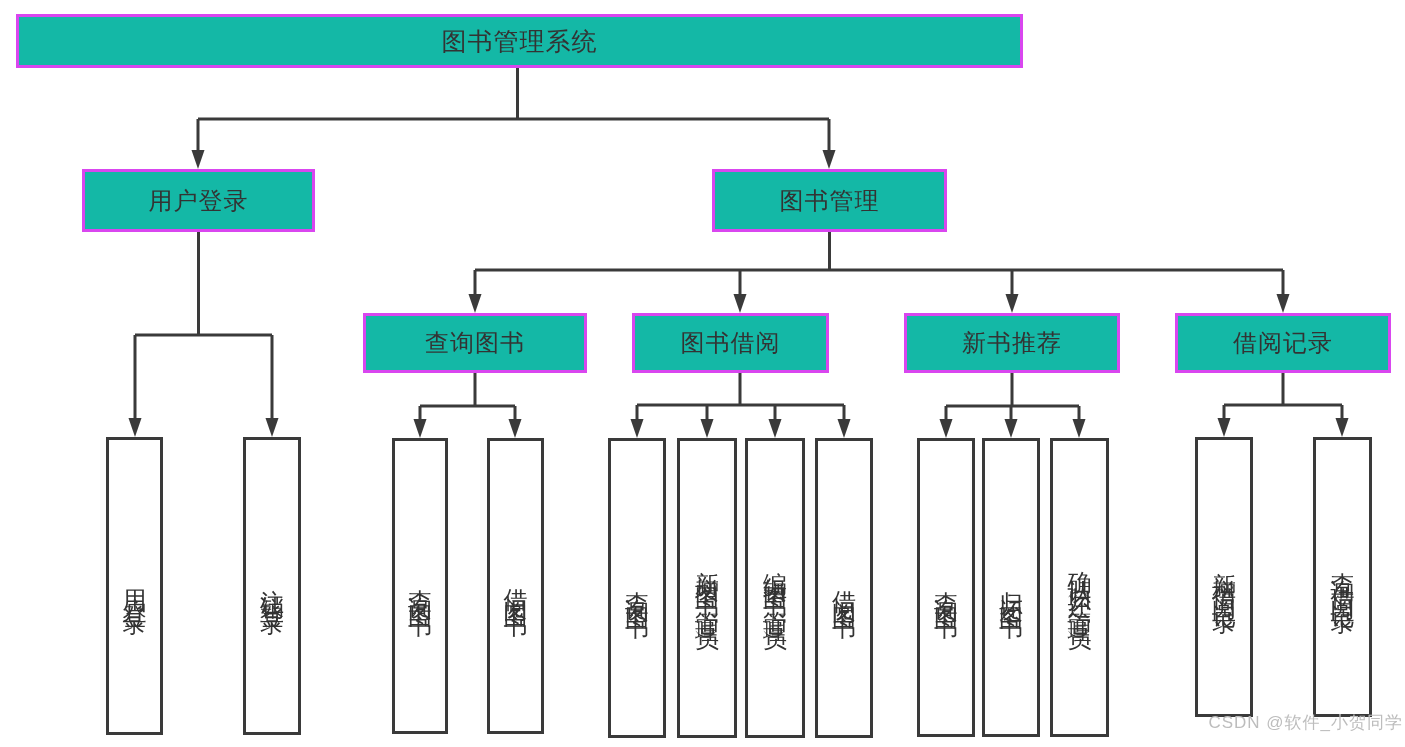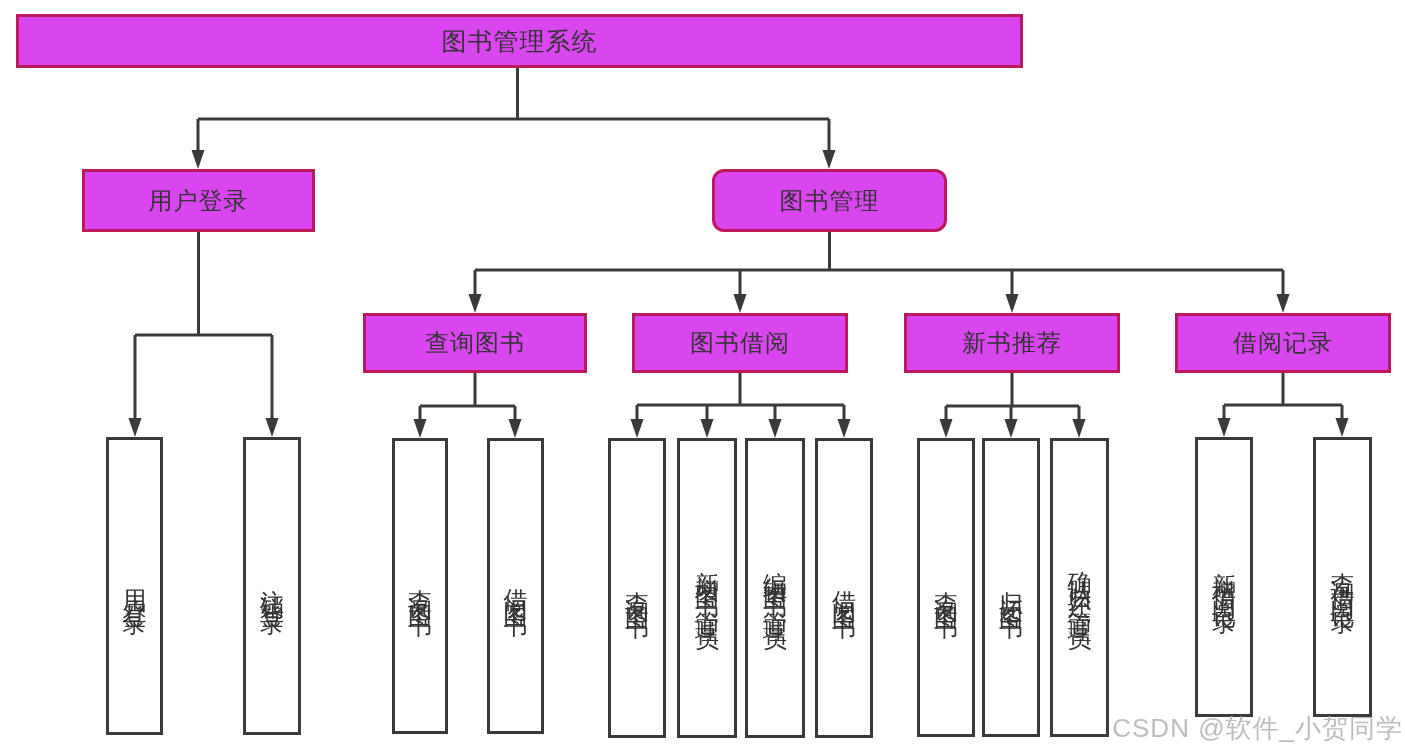--- a/index.html
+++ b/index.html
@@ -2,33 +2,33 @@
 <html><head>
 <meta charset="utf-8">
 <style>
   html,body{margin:0;padding:0;background:#fff;}
   #stage{
     position:relative;width:1405px;height:747px;background:#ffffff;overflow:hidden;
     font-family:"Liberation Sans","DejaVu Sans",sans-serif;color:#333333;
   }
   #wires{position:absolute;left:0;top:0;width:1405px;height:747px;}
   .hbox{
-    position:absolute;border:3px solid #be185d;background:#d946ef;
+    position:absolute;border:3px solid #d946ef;background:#14b8a6;
     display:flex;align-items:center;justify-content:center;
     font-size:24px;letter-spacing:1px;box-sizing:border-box;
   }
   .hbox.root{font-size:25px;}
   .vbox{
     position:absolute;border:3px solid #3a3a3a;background:#ffffff;
     writing-mode:vertical-rl;text-orientation:mixed;
     display:flex;align-items:center;justify-content:center;
     font-size:24px;letter-spacing:8px;box-sizing:border-box;
   }
   .watermark{
-    position:absolute;top:711px;right:2px;font-size:26px;color:#bdbdbd;
+    position:absolute;top:711px;right:2px;font-size:17px;color:#bdbdbd;
     letter-spacing:1px;z-index:5;white-space:nowrap;
   }
 </style>
 </head>
 <body>
 
 <div id="stage">
 
   <svg id="wires" viewBox="0 0 1405 747" xmlns="http://www.w3.org/2000/svg">
     <g stroke="#3a3a3a" stroke-width="3" fill="none">
@@ -66,27 +66,27 @@
       <polygon points="1004.5,419 1017.5,419 1011,438"></polygon>
       <polygon points="1072.5,419 1085.5,419 1079,438"></polygon>
       <polygon points="1217.5,418 1230.5,418 1224,437"></polygon>
       <polygon points="1335.5,418 1348.5,418 1342,437"></polygon>
     </g>
   </svg>
 
   <div class="hbox root" style="left:16px;top:14px;width:1007px;height:54px;">图书管理系统</div>
 
   <div class="hbox" style="left:82px;top:169px;width:233px;height:63px;">用户登录</div>
-  <div class="hbox" style="left:712px;top:169px;width:235px;height:63px;border-radius:12px;">图书管理</div>
+  <div class="hbox" style="left:712px;top:169px;width:235px;height:63px;">图书管理</div>
 
   <div class="vbox" style="left:106px;top:437px;width:57px;height:298px;">用户登录</div>
   <div class="vbox" style="left:243px;top:437px;width:58px;height:298px;">注销登录</div>
 
   <div class="hbox" style="left:363px;top:313px;width:224px;height:60px;">查询图书</div>
-  <div class="hbox" style="left:632px;top:313px;width:216px;height:60px;">图书借阅</div>
+  <div class="hbox" style="left:632px;top:313px;width:197px;height:60px;">图书借阅</div>
   <div class="hbox" style="left:904px;top:313px;width:216px;height:60px;">新书推荐</div>
   <div class="hbox" style="left:1175px;top:313px;width:216px;height:60px;">借阅记录</div>
 
   <div class="vbox" style="left:392px;top:438px;width:56px;height:296px;">查询图书</div>
   <div class="vbox" style="left:487px;top:438px;width:57px;height:296px;">借阅图书</div>
 
   <div class="vbox" style="left:608px;top:438px;width:58px;height:300px;">查询图书</div>
   <div class="vbox" style="left:677px;top:438px;width:60px;height:300px;">新增图书（管理员）</div>
   <div class="vbox" style="left:745px;top:438px;width:60px;height:300px;">编辑图书（管理员）</div>
   <div class="vbox" style="left:815px;top:438px;width:58px;height:300px;">借阅图书</div>

